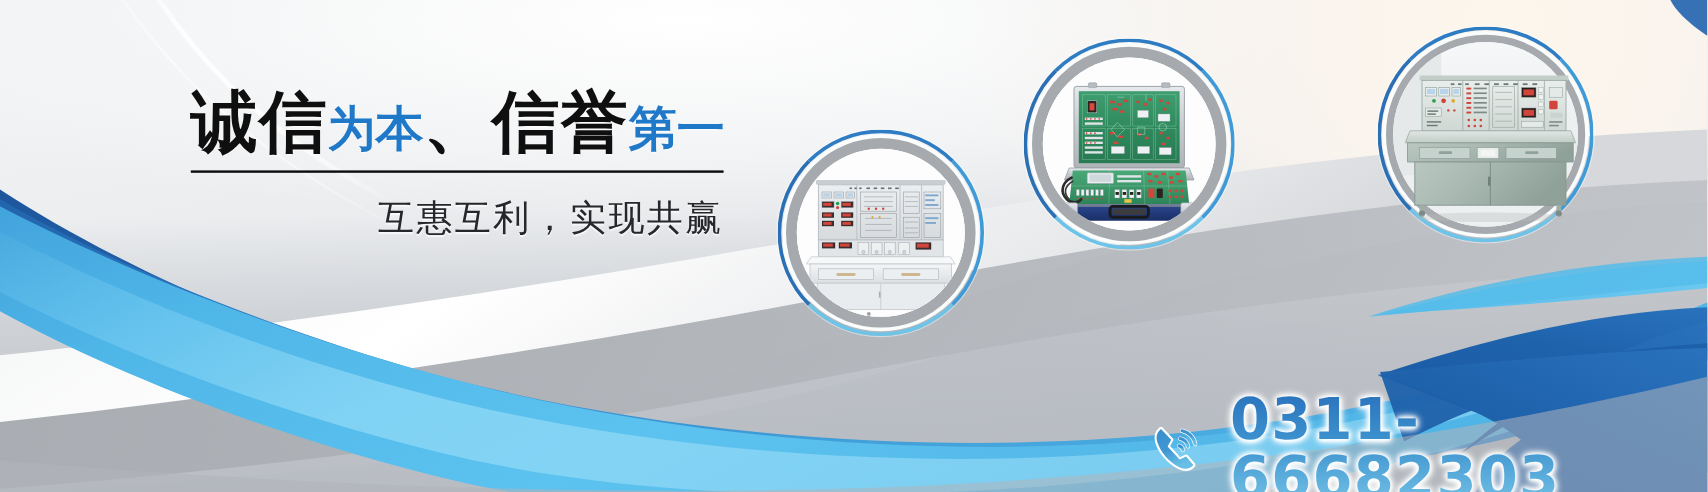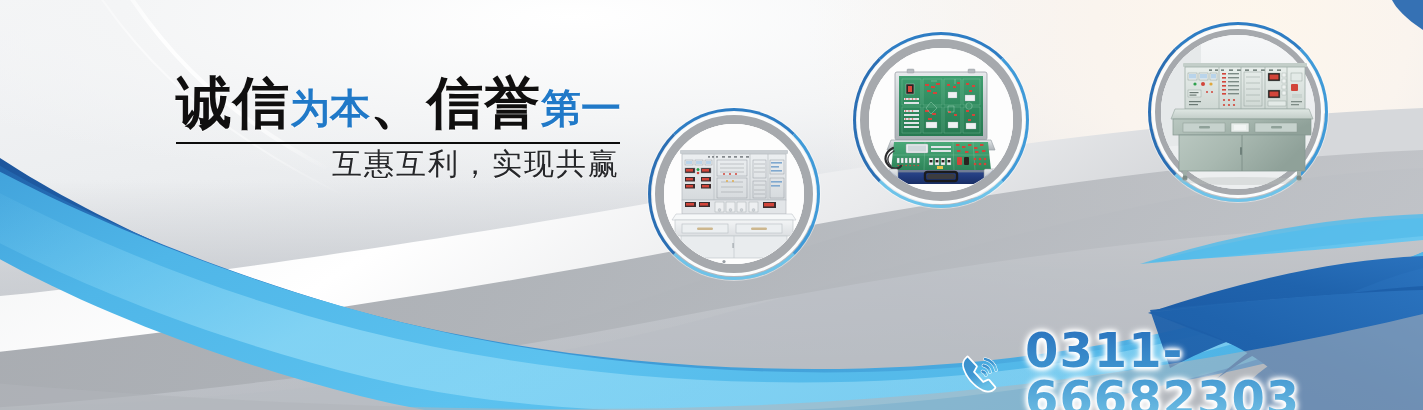--- a/index.html
+++ b/index.html
@@ -25,37 +25,38 @@
   }
   
   .bg-grey-mass {
     position:absolute; left:0; right:0; bottom:0; height:230px;
     background:linear-gradient(180deg, rgba(186,190,196,0) 0%, rgba(184,188,194,.55) 40%, rgba(178,182,189,.85) 100%);
   }
   .bg-svg { position:absolute; inset:0; }
   .bg-svg svg { display:block; width:1423px; height:410px; }
 
   
-  .text-block { position:absolute; left:176px; top:74px; width:470px;font-family:Liberation Serif, serif; }
+  .text-block { position:absolute; left:159px; top:74px; width:470px;font-family:Liberation Serif, serif; }
   .headline {
     font-size:56px;
     font-weight:bold;
     line-height:1.04;
     letter-spacing:1px;
     white-space:nowrap;
     text-shadow:0 1px 1px rgba(255,255,255,.8);
   }
   .headline .blk { color:#100f0f; }
   .headline .blu { color:#2079c8; font-size:40px; letter-spacing:0; }
   .divider {
     margin-top:10px;
     width:444px; height:2px;
     background:#0c0c0c;
   }
   .subtitle {
+    margin-top:18px;
     text-align:right;
     width:444px;
     font-size:30px;
     color:#26272a;
     letter-spacing:2px;
     text-shadow:0 1px 1px rgba(255,255,255,.75);
   }
 
   
   .circle {

